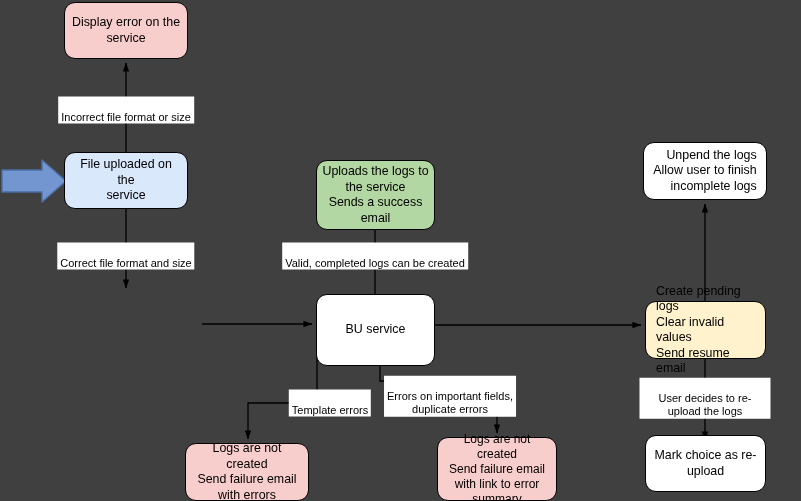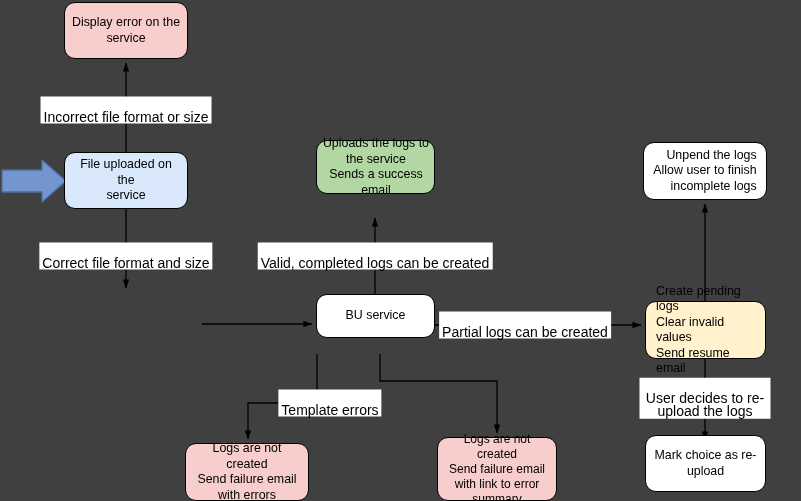--- a/index.html
+++ b/index.html
@@ -49,21 +49,21 @@
   }
   .node.left-text {
     justify-content: flex-end;
   }
   .node.left-text .txt {
     text-align: left;
     padding-left: 10px;
   }
   .edge-label {
     position: absolute;
-    font-size: 14px;
+    font-size: 11px;
     line-height: 13.5px;
     color: #000000;
     background: #ffffff;
     text-align: center;
     white-space: pre-line;
     padding: 0 3px;
     z-index: 4;
   }
   .blue-arrow {
     position: absolute;
@@ -127,28 +127,28 @@
     <span class="txt">Display error on the
 service</span>
   </div>
 
   <div class="node" style="left:64px; top:152px; width:124px; height:57px; background:#dae8fc;justify-content:center;">
     <span class="txt">File uploaded on the
 service</span>
   </div>
 
 
-  <div class="node" style="left:316px; top:140px; width:119px; height:54px; background:#b3d7a2;justify-content:flex-end;">
+  <div class="node" style="left:316px; top:160px; width:119px; height:70px; background:#b3d7a2;">
     <span class="txt">Uploads the logs to
 the service
 Sends a success
 email</span>
   </div>
 
-  <div class="node" style="left:316px; top:294px; width:119px; height:44px; background:#ffffff;">
+  <div class="node" style="left:316px; top:294px; width:119px; height:72px; background:#ffffff;">
     <span class="txt">BU service</span>
   </div>
 
   <div class="node" style="left:185px; top:443px; width:124px; height:58px; background:#f8cecc;">
     <span class="txt">Logs are not created
 Send failure email
 with errors</span>
   </div>
 
   <div class="node" style="left:437px; top:437px; width:120px; height:64px; background:#f8cecc; font-size:12px; line-height:15px;">
@@ -180,27 +180,28 @@
   </div>
 
   <div class="edge-label" style="left:126px; top:256px; transform:translate(-50%,-50%);">
     <span>Correct file format and size</span>
   </div>
 
   <div class="edge-label" style="left:375px; top:256px; transform:translate(-50%,-50%);">
     <span>Valid, completed logs can be created</span>
   </div>
 
-  <div class="edge-label" style="left:525px; top:325px; transform:translate(-50%,-50%);">
-    <span>Partial logs can be created</span>
-  </div>
 
   <div class="edge-label" style="left:330px; top:403px; transform:translate(-50%,-50%);">
     <span>Template errors</span>
   </div>
 
+  <div class="edge-label" style="left:450px; top:396px; transform:translate(-50%,-50%);">
+    <span>Errors on important fields,
+duplicate errors</span>
+  </div>
 
 
   <div class="edge-label" style="left:705px; top:398px; transform:translate(-50%,-50%);">
     <span>User decides to re-upload the logs</span>
   </div>
 
 </div>
 
 </body></html>

